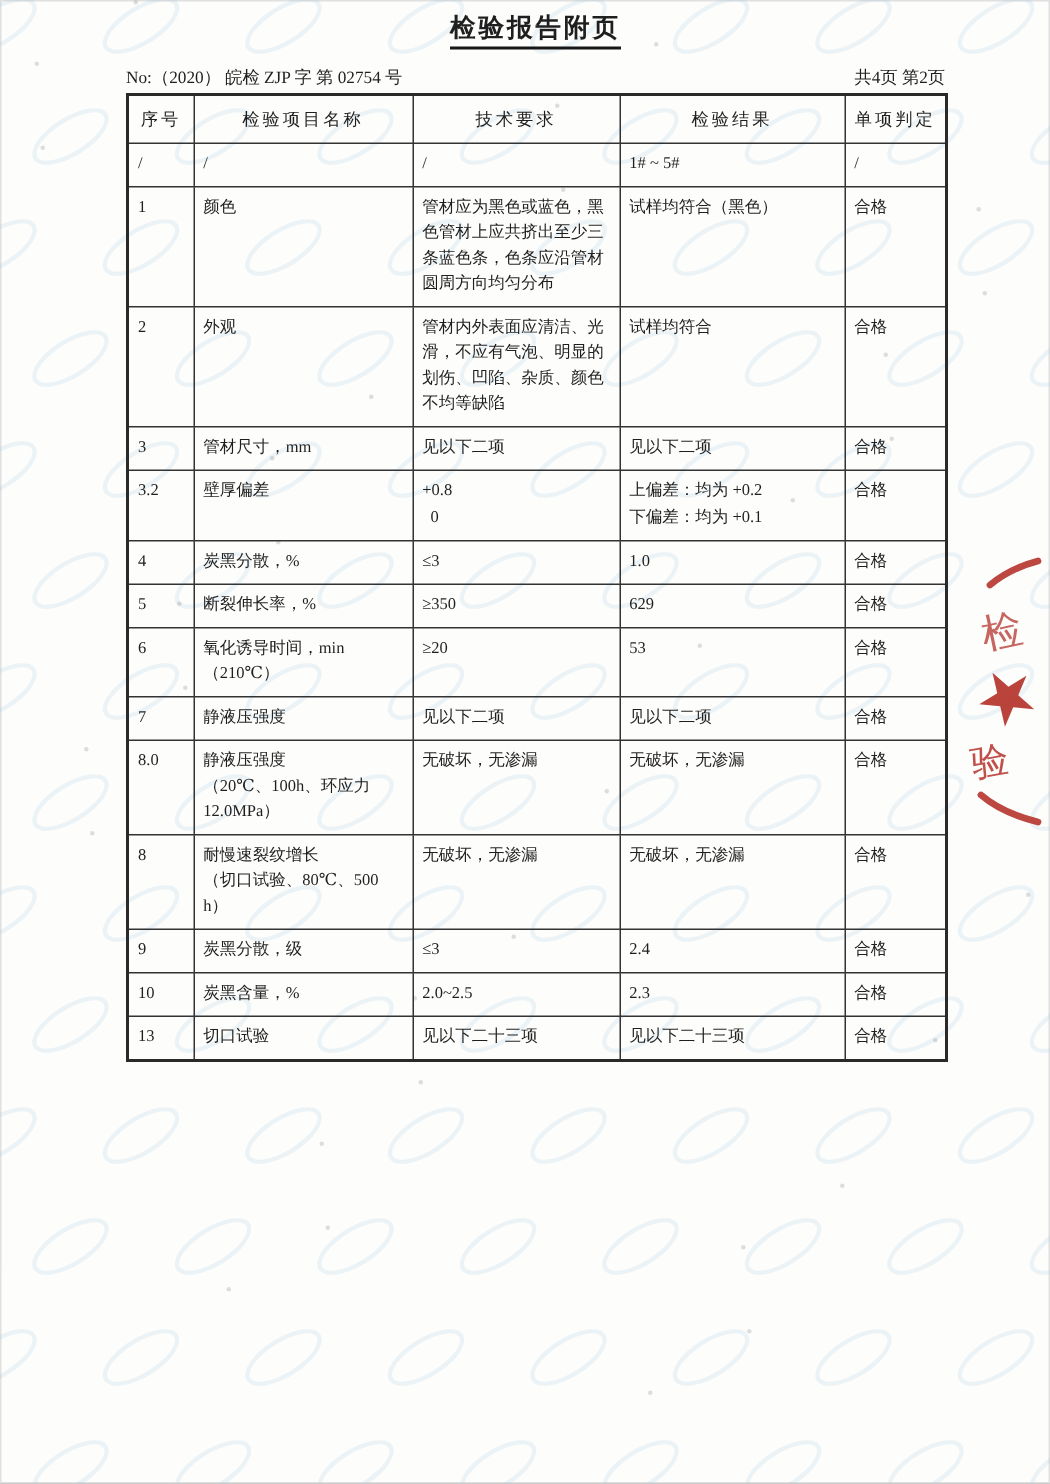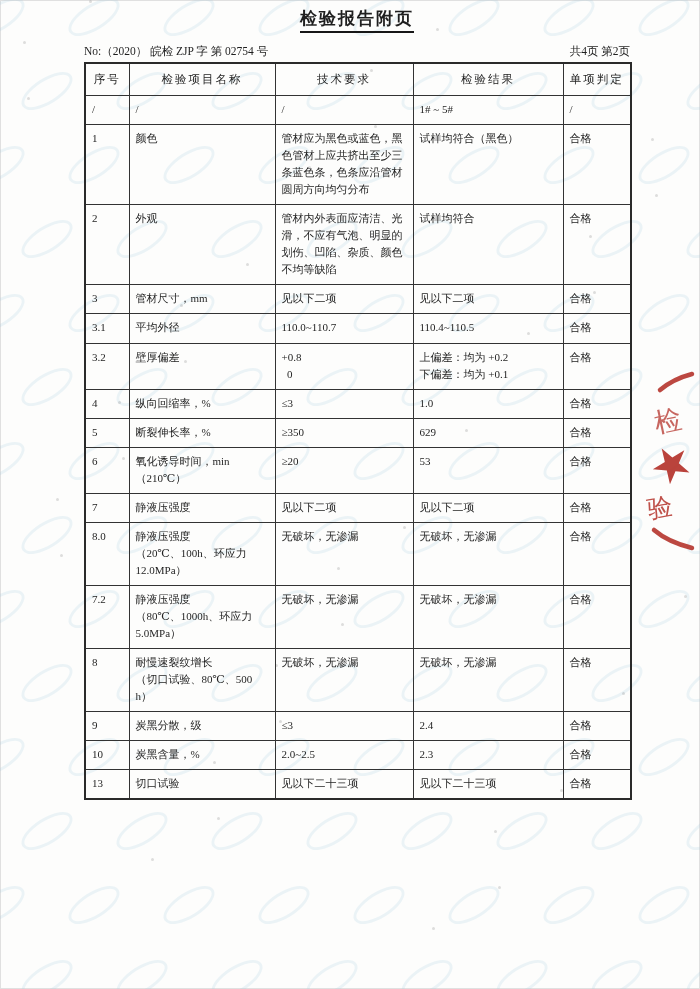--- a/index.html
+++ b/index.html
@@ -271,41 +271,34 @@
   </tr>
 
   <tr>
     <td>3</td>
     <td>管材尺寸，mm</td>
     <td>见以下二项</td>
     <td>见以下二项</td>
     <td>合格</td>
   </tr>
 
-  <tr>
-    <td>3.1</td>
-    <td>平均外径</td>
-    <td>110.0~110.7</td>
-    <td>110.4~110.5</td>
-    <td>合格</td>
-  </tr>
 
   <tr>
     <td>3.2</td>
     <td>壁厚偏差</td>
     <td>+0.8
   0</td>
     <td>上偏差：均为 +0.2
 下偏差：均为 +0.1</td>
     <td>合格</td>
   </tr>
 
   <tr>
     <td>4</td>
-    <td>纵向回缩率，%</td>
+    <td>炭黑分散，%</td>
     <td>≤3</td>
     <td>1.0</td>
     <td>合格</td>
   </tr>
 
   <tr>
     <td>5</td>
     <td>断裂伸长率，%</td>
     <td>≥350</td>
     <td>629</td>
@@ -332,29 +325,20 @@
   <tr>
     <td>8.0</td>
     <td>静液压强度
 （20℃、100h、环应力
 12.0MPa）</td>
     <td>无破坏，无渗漏</td>
     <td>无破坏，无渗漏</td>
     <td>合格</td>
   </tr>
 
-  <tr>
-    <td>7.2</td>
-    <td>静液压强度
-（80℃、1000h、环应力
-5.0MPa）</td>
-    <td>无破坏，无渗漏</td>
-    <td>无破坏，无渗漏</td>
-    <td>合格</td>
-  </tr>
 
   <tr>
     <td>8</td>
     <td>耐慢速裂纹增长
 （切口试验、80℃、500h）</td>
     <td>无破坏，无渗漏</td>
     <td>无破坏，无渗漏</td>
     <td>合格</td>
   </tr>
 

